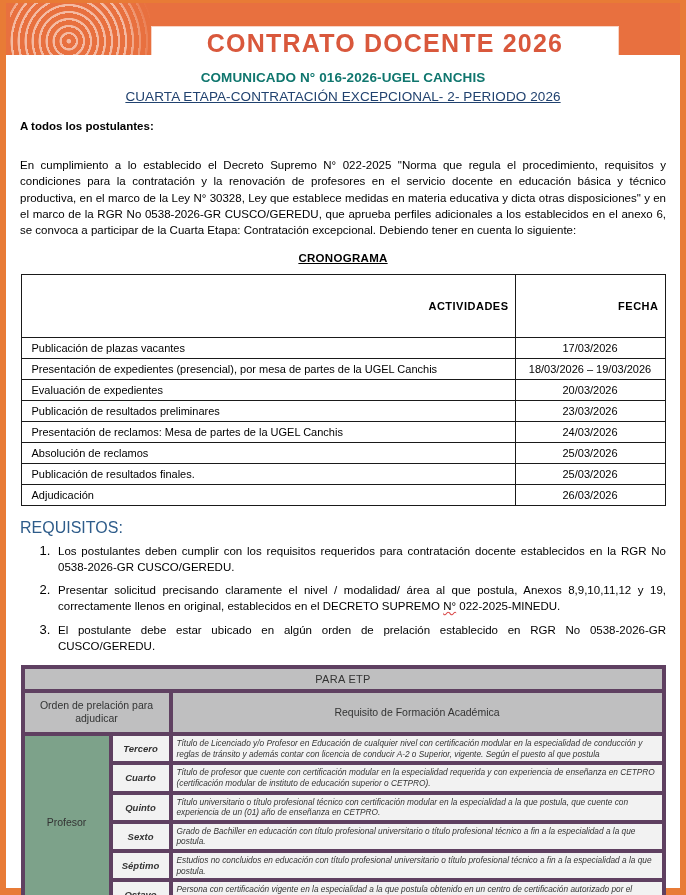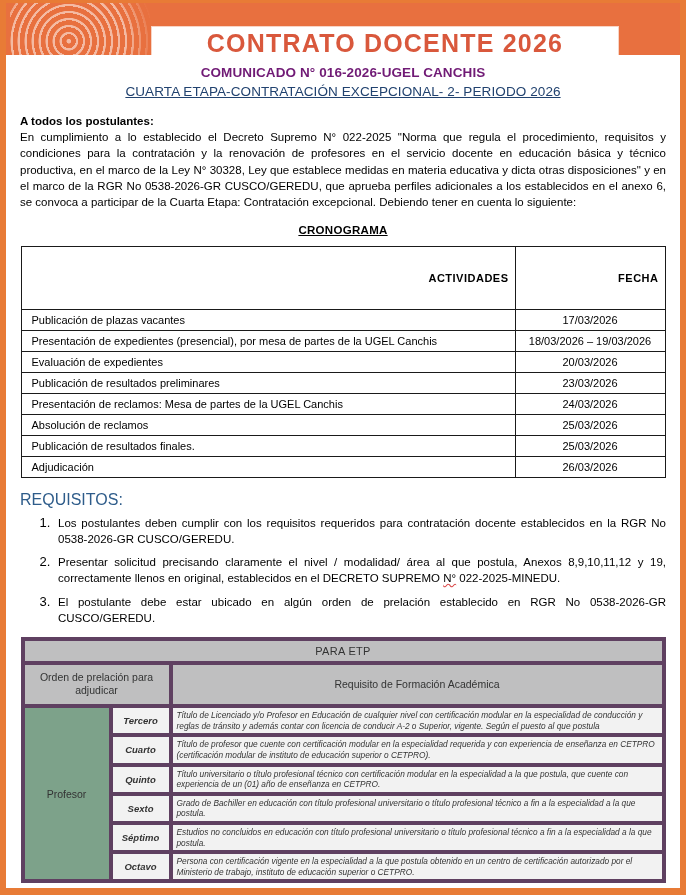--- a/index.html
+++ b/index.html
@@ -72,22 +72,23 @@
 
   
   .content {
     padding: 10px 14px 0 14px;
   }
 
   .doc-title {
     text-align: center;
     font-weight: bold;
     font-size: 13.5px;
-    color: #701a75;
+    color: #0f766e;
     letter-spacing: 0.1px;
+    margin-top: 5px;
   }
   .doc-subtitle {
     text-align: center;
     font-size: 13.5px;
     color: #21426f;
     text-decoration: underline;
     margin-top: 4px;
     letter-spacing: 0.1px;
   }
 
@@ -96,21 +97,21 @@
     font-size: 11.5px;
     color: #000;
     margin-top: 16px;
   }
 
   .paragraph {
     font-size: 11.5px;
     color: #000;
     text-align: justify;
     line-height: 1.42;
-    margin-top: 2px;
+    margin-top: 25px;
   }
 
   .section-heading {
     text-align: center;
     font-weight: bold;
     font-size: 11.5px;
     text-decoration: underline;
     margin-top: 13px;
     letter-spacing: 0.3px;
   }

